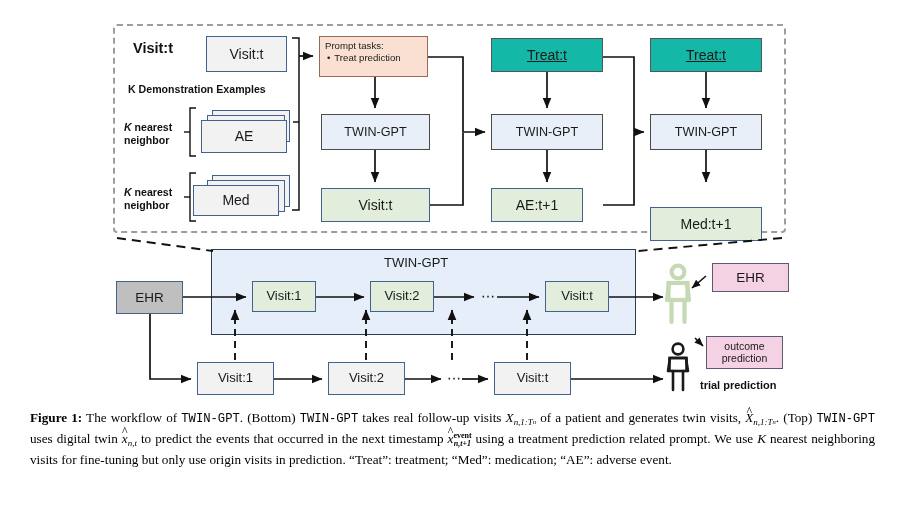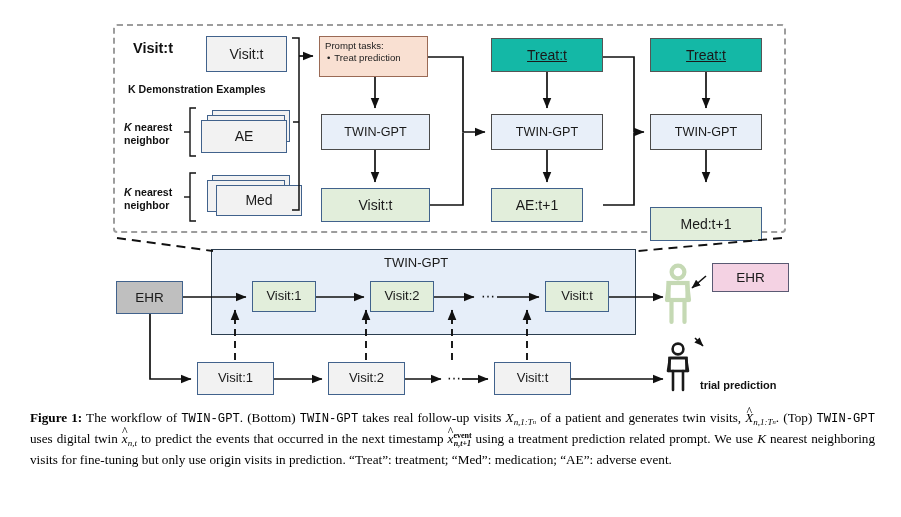--- a/index.html
+++ b/index.html
@@ -116,21 +116,21 @@
   </div>
 
   <div class="box b-grey" style="left:206px; top:36px; width:81px; height:36px; font-size:14px;">Visit:t</div>
 
   <div class="stack-card" style="left:212px; top:110px; width:78px; height:32px;"></div>
   <div class="stack-card" style="left:207px; top:115px; width:78px; height:32px;"></div>
   <div class="box b-grey" style="left:201px; top:120px; width:86px; height:33px; font-size:14px;text-align:center;">AE</div>
 
   <div class="stack-card" style="left:212px; top:175px; width:78px; height:32px;"></div>
   <div class="stack-card" style="left:207px; top:180px; width:78px; height:32px;"></div>
-  <div class="box b-grey" style="left:216px; top:185px; width:86px; height:31px; font-size:14px;">Med</div>
+  <div class="box b-grey" style="left:193px; top:185px; width:86px; height:31px; font-size:14px;">Med</div>
 
   <div class="box b-peach" style="left:319px; top:36px; width:109px; height:41px; display:block; padding:3px 5px 0 5px;">
     <div style="font-size:9.6px; text-align:left; color:#222;">Prompt tasks:</div>
     <div style="display:flex; align-items:flex-start; font-size:9.6px; color:#222; margin-top:1px;">
       <span style="margin-right:4px; margin-left:2px;">•</span>
       <span style="text-align:left;">Treat prediction</span>
     </div>
   </div>
 
   <div class="box b-blue" style="left:321px; top:114px; width:109px; height:36px; font-size:12.6px;">TWIN-GPT</div>
@@ -153,20 +153,24 @@
   <div class="box b-green" style="left:370px; top:281px; width:64px; height:31px; font-size:13px;">Visit:2</div>
   <div class="box b-green" style="left:545px; top:281px; width:64px; height:31px; font-size:13px;">Visit:t</div>
   <div class="lbl" style="left:481px; top:288px; font-size:14px; color:#111;">⋯</div>
 
   <div class="box b-grey" style="left:197px; top:362px; width:77px; height:33px; font-size:13px;">Visit:1</div>
   <div class="box b-grey" style="left:328px; top:362px; width:77px; height:33px; font-size:13px;">Visit:2</div>
   <div class="box b-grey" style="left:494px; top:362px; width:77px; height:33px; font-size:13px;">Visit:t</div>
   <div class="lbl" style="left:447px; top:370px; font-size:14px; color:#111;">⋯</div>
 
   <div class="box b-pink" style="left:712px; top:263px; width:77px; height:29px; font-size:13.5px;">EHR</div>
+  <div class="box b-pink" style="left:706px; top:336px; width:77px; height:33px; font-size:10.5px; display:block; padding-top:3px;">
+    <div>outcome</div>
+    <div>prediction</div>
+  </div>
   <div class="lbl lbl-bold" style="left:700px; top:379px; font-size:11px;">trial prediction</div>
 
   <svg class="overlay" viewBox="0 0 901 400">
     <defs>
       <marker id="ah" markerWidth="7" markerHeight="7" refX="6.1" refY="3" orient="auto">
         <path d="M0,0.4 L6.4,3 L0,5.6 z" fill="#111"></path>
       </marker>
       <marker id="ah2" markerWidth="6" markerHeight="6" refX="5.3" refY="2.6" orient="auto">
         <path d="M0,0.3 L5.6,2.6 L0,4.9 z" fill="#111"></path>
       </marker>

